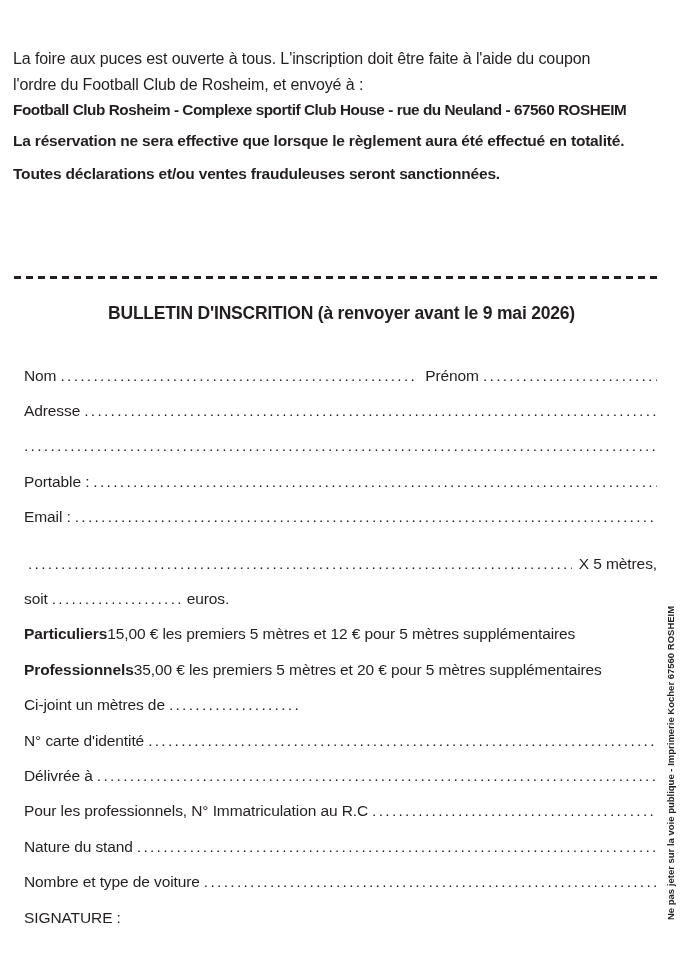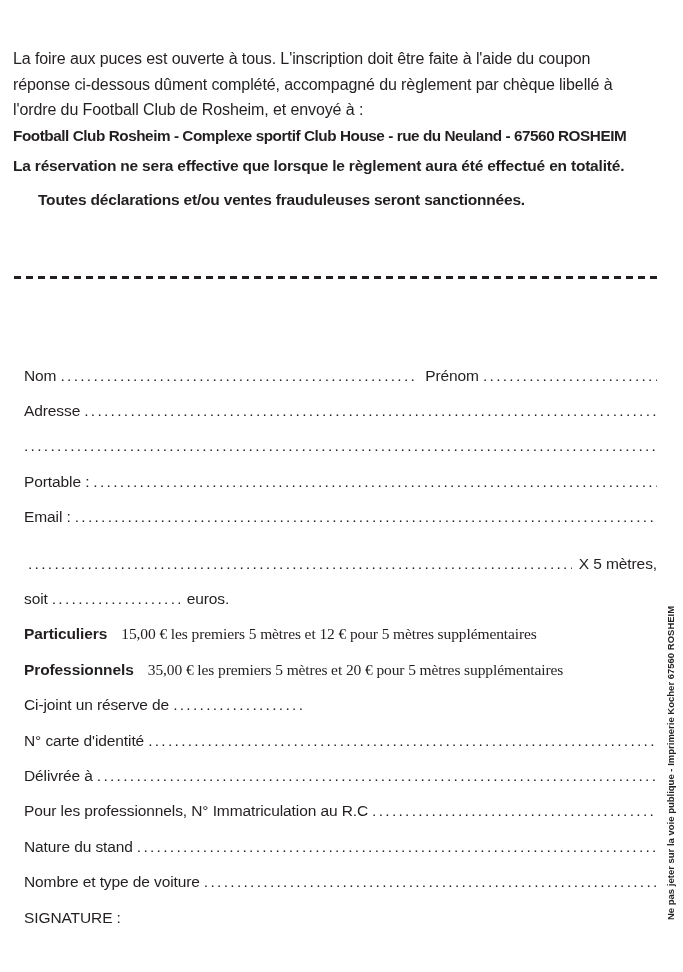--- a/index.html
+++ b/index.html
@@ -6,40 +6,40 @@
   .page{
     position:relative;width:683px;height:972px;background:#ffffff;
     font-family:"Liberation Sans",sans-serif;color:#231f20;overflow:hidden;
   }
   
   .intro{position:absolute;left:13px;top:46px;width:658px;}
   .p{font-size:16px;line-height:25.5px;white-space:nowrap;letter-spacing:-0.1px;}
   .p.addr{font-weight:bold;font-size:15.3px;letter-spacing:-0.45px;}
   .p.warn{font-weight:bold;font-size:15.5px;letter-spacing:-0.2px;}
   .p.warn1{margin-top:5px;}
-  .p.warn2{margin-top:8px;margin-left:25px;}
+  .p.warn2{margin-top:8px;}
   
   .cut{
     position:absolute;left:14px;top:276px;width:648px;height:3px;
     background:repeating-linear-gradient(90deg,#231f20 0 7px,transparent 7px 12px);
   }
   
   .title{
     position:absolute;top:303px;left:0;width:683px;text-align:center;
     font-weight:bold;font-size:17.5px;letter-spacing:-0.2px;white-space:nowrap;
   }
   
   .form{position:absolute;left:24px;top:358px;width:633px;}
   .fline{
     display:flex;align-items:center;height:35.4px;
     font-size:15.5px;letter-spacing:-0.1px;white-space:nowrap;
   }
   .fline .lbl{flex:0 0 auto;}
   .fline .lbl-bold{flex:0 0 auto;font-weight:bold;}
-  .fline .txt{flex:0 0 auto;margin-left:14px;font-family:Liberation Serif, serif;}
+  .fline .txt{flex:0 0 auto;margin-left:0;}
   .dots{
     flex:1 1 0;min-width:0;overflow:hidden;white-space:nowrap;
     letter-spacing:2.3px;margin-left:4px;letter-spacing:2.3px;
   }
   .dots.d1{flex:2.05 1 0;margin-right:8px;}
   .dots.d2{flex:1 1 0;}
   .dots.fix-soit{flex:0 0 128px;}
   .dots.fix-cheque{flex:0 0 132px;}
   .suffix{flex:0 0 auto;margin-left:7px;}
   .gap-top{margin-top:11px;}
@@ -50,29 +50,29 @@
     font-size:9.5px;font-weight:600;white-space:nowrap;color:#231f20;
   }
 </style>
 </head>
 <body>
 
 <div class="page">
 
   <div class="intro">
     <div class="p">La foire aux puces est ouverte à tous. L'inscription doit être faite à l'aide du coupon</div>
-    <div class="p">réponse ci-dessous dûment complété, accompagné du règlement par chèque libellé à</div>
     <div class="p">l'ordre du Football Club de Rosheim, et envoyé à :</div>
     <div class="p addr">Football Club Rosheim - Complexe sportif Club House - rue du Neuland - 67560 ROSHEIM</div>
     <div class="p warn warn1">La réservation ne sera effective que lorsque le règlement aura été effectué en totalité.</div>
     <div class="p warn warn2">Toutes déclarations et/ou ventes frauduleuses seront sanctionnées.</div>
   </div>
 
   <div class="cut"></div>
 
+  <div class="title">BULLETIN D'INSCRITION (à renvoyer avant le 9 mai 2026)</div>
 
   <div class="form">
 
     <div class="fline">
       <span class="lbl">Nom</span>
       <span class="dots d1">..........................................................................................................................................................</span>
       <span class="lbl">Prénom</span>
       <span class="dots d2">..........................................................................................................................................................</span>
     </div>
 
@@ -110,21 +110,21 @@
       <span class="lbl-bold">Particuliers</span>
       <span class="txt">15,00 € les premiers 5 mètres et 12 € pour 5 mètres supplémentaires</span>
     </div>
 
     <div class="fline">
       <span class="lbl-bold">Professionnels</span>
       <span class="txt">35,00 € les premiers 5 mètres et 20 € pour 5 mètres supplémentaires</span>
     </div>
 
     <div class="fline">
-      <span class="lbl">Ci-joint un réserve de</span>
+      <span class="lbl">Ci-joint un mètres de</span>
       <span class="dots fix-cheque">..........................................................................................................................................................</span>
     </div>
 
     <div class="fline">
       <span class="lbl">N° carte d'identité</span>
       <span class="dots">..........................................................................................................................................................</span>
     </div>
 
     <div class="fline">
       <span class="lbl">Délivrée à</span>

